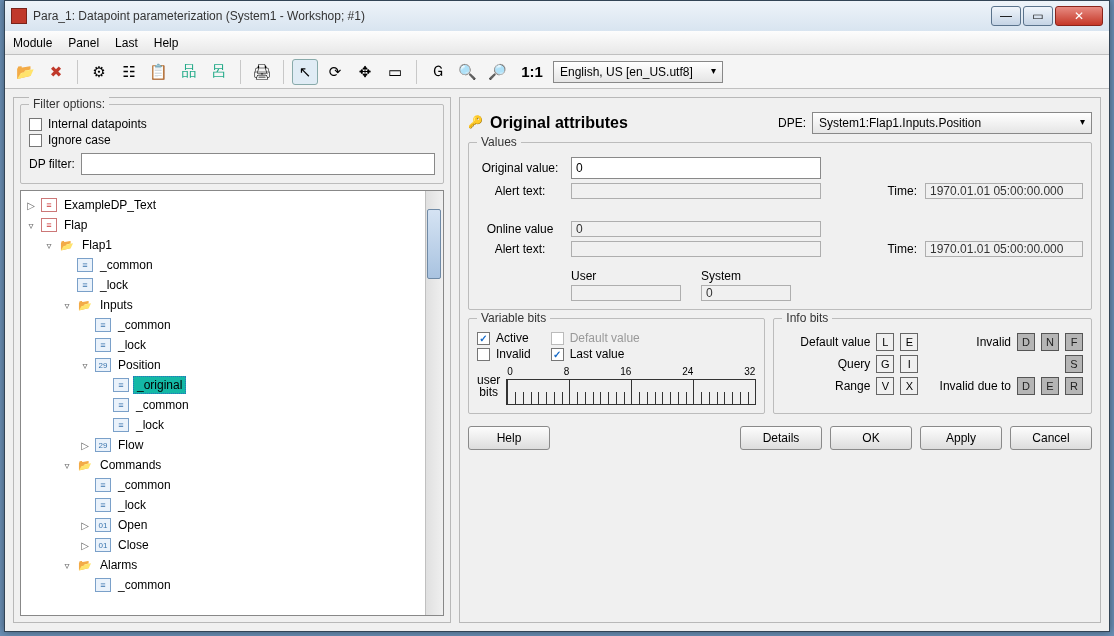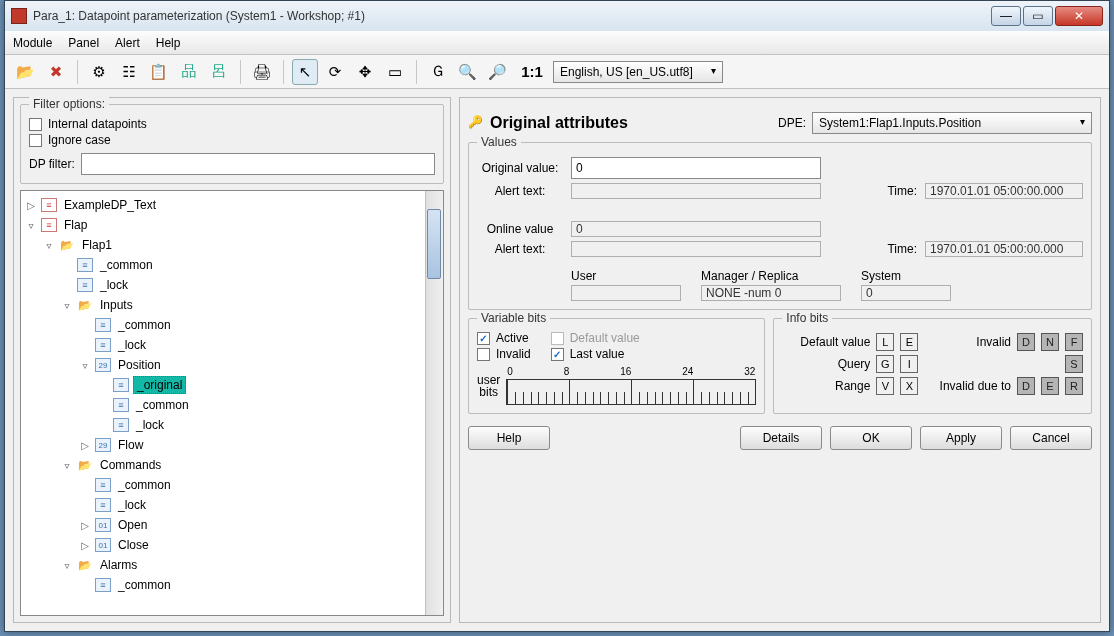--- a/index.html
+++ b/index.html
@@ -254,21 +254,21 @@
     <div class="winbtns">
       <div class="winbtn">—</div>
       <div class="winbtn">▭</div>
       <div class="winbtn close">✕</div>
     </div>
   </div>
 
   <div class="menubar">
     <span>Module</span>
     <span>Panel</span>
-    <span>Alert</span>
+    <span>Last</span>
     <span>Help</span>
   </div>
 
   <div class="toolbar">
     <div class="tbtn">📂</div>
     <div class="tbtn" style="color:#c0392b;">✖</div>
     <div class="tsep"></div>
     <div class="tbtn">⚙</div>
     <div class="tbtn">☷</div>
     <div class="tbtn">📋</div>
@@ -456,24 +456,20 @@
           <div class="readonly" style="width:250px;"></div>
           <span style="flex:1"></span>
           <span class="rlabel">Time:</span>
           <div class="readonly" style="width:158px;">1970.01.01 05:00:00.000</div>
         </div>
 
         <div class="mgrrow">
           <div class="mgrcol" style="margin-left:94px;">
             <span>User</span>
             <div class="readonly" style="width:110px;"></div>
-          </div>
-          <div class="mgrcol">
-            <span>Manager / Replica</span>
-            <div class="readonly" style="width:140px;">NONE -num 0</div>
           </div>
           <div class="mgrcol">
             <span>System</span>
             <div class="readonly" style="width:90px;">0</div>
           </div>
         </div>
       </div>
 
       <div style="display:flex; gap:8px;justify-content:space-between;">
         <div class="fset" style="flex:0 0 290px;">

